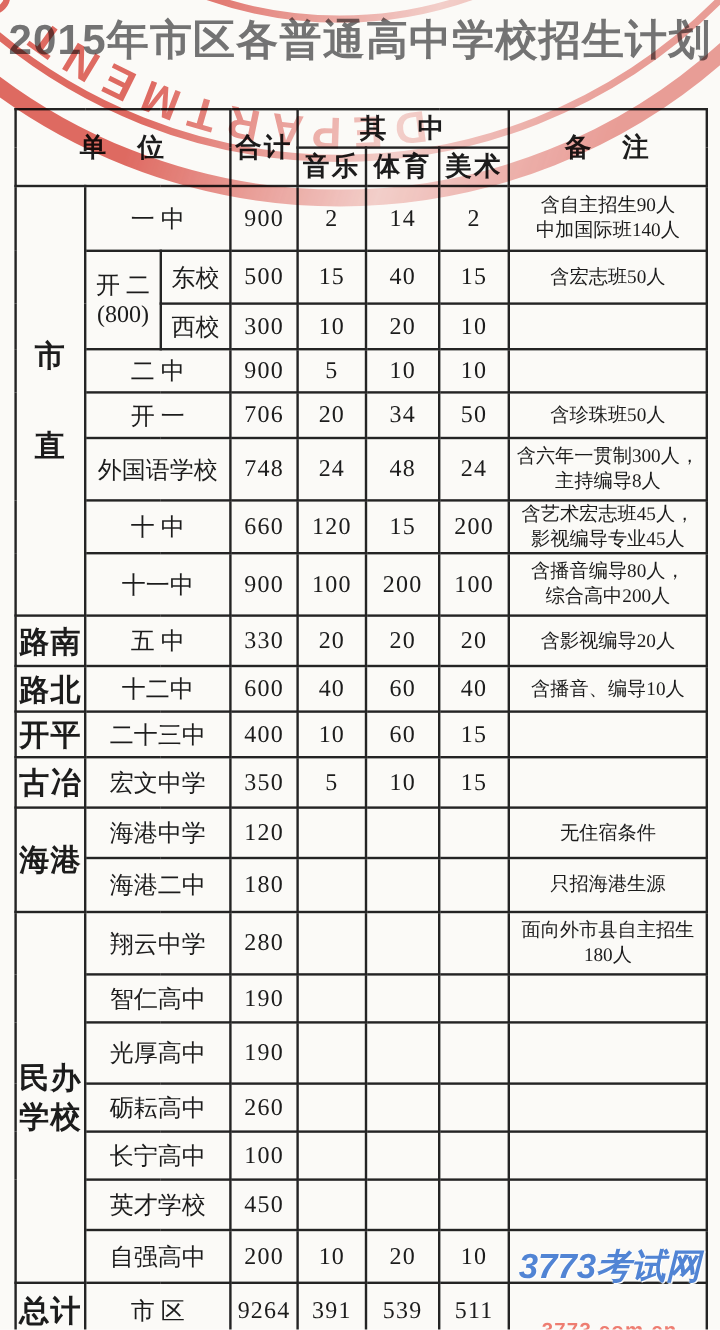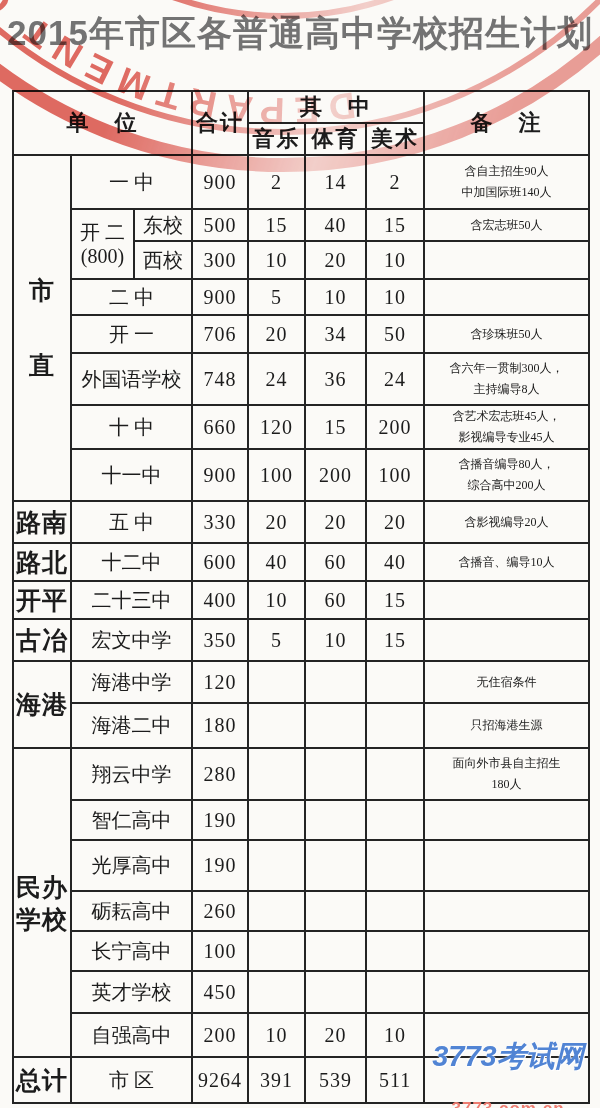--- a/index.html
+++ b/index.html
@@ -38,21 +38,21 @@
   tr.hdr td{
     font-family:"Liberation Sans",sans-serif;
     font-weight:700;font-size:22px;letter-spacing:2px;
   }
   td.rg{
     font-family:"Liberation Sans",sans-serif;
     font-weight:700;font-size:25px;letter-spacing:1px;
   }
   td.nm,td.nu{font-size:20px;}
   td.nu{letter-spacing:1px;}
-  td.rk{font-size:12px;line-height:21px;}
+  td.rk{font-size:16px;line-height:21px;}
   .vwrap{display:flex;flex-direction:column;align-items:center;gap:42px;}
   .vwrap.tight{gap:2px;line-height:30px;}
   .sub{font-size:19px;line-height:24px;}
   
   .wm{position:absolute;left:426px;top:1041px;width:164px;text-align:center;z-index:5;}
   .wm1{
     font-family:"Liberation Sans",sans-serif;font-style:italic;font-weight:700;
     font-size:29px;line-height:30px;color:#5184d4;
     text-shadow:0 0 2px #fff,1px 1px 0 #fff;
   }
@@ -100,21 +100,21 @@
     <td class="nm" colspan="2">一 中</td>
     <td class="nu">900</td>
     <td class="nu">2</td>
     <td class="nu">14</td>
     <td class="nu">2</td>
     <td class="rk">
       <div>含自主招生90人</div>
       <div>中加国际班140人</div>
     </td>
   </tr>
-  <tr style="height:32px">
+  <tr style="height:44px">
     <td class="nm sub" rowspan="2">
       <div>开 二</div>
       <div>(800)</div>
     </td>
     <td class="nm">东校</td>
     <td class="nu">500</td>
     <td class="nu">15</td>
     <td class="nu">40</td>
     <td class="nu">15</td>
     <td class="rk">含宏志班50人</td>
@@ -140,21 +140,21 @@
     <td class="nu">706</td>
     <td class="nu">20</td>
     <td class="nu">34</td>
     <td class="nu">50</td>
     <td class="rk">含珍珠班50人</td>
   </tr>
   <tr style="height:52px">
     <td class="nm" colspan="2">外国语学校</td>
     <td class="nu">748</td>
     <td class="nu">24</td>
-    <td class="nu">36</td>
+    <td class="nu">48</td>
     <td class="nu">24</td>
     <td class="rk">
       <div>含六年一贯制300人，</div>
       <div>主持编导8人</div>
     </td>
   </tr>
   <tr style="height:40px">
     <td class="nm" colspan="2">十 中</td>
     <td class="nu">660</td>
     <td class="nu">120</td>

